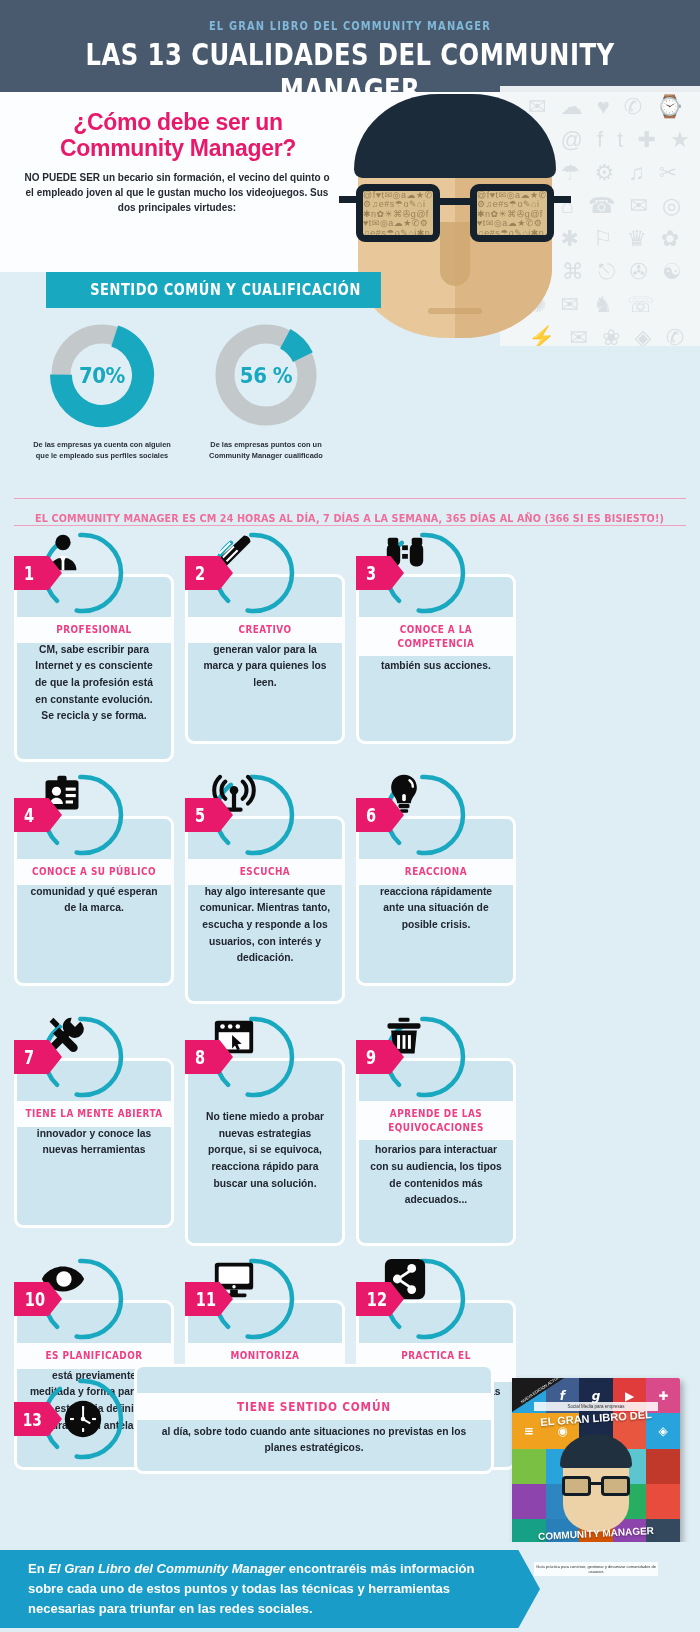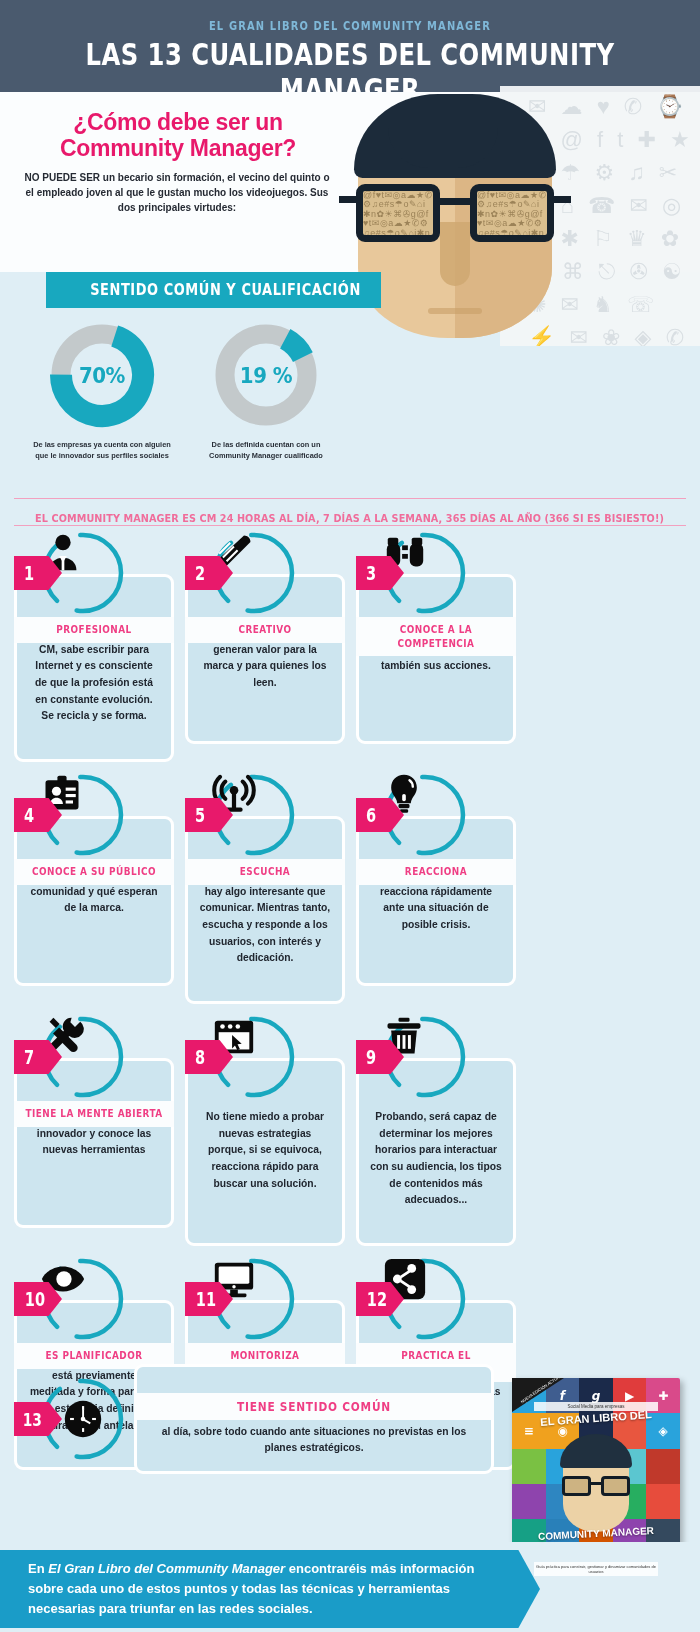--- a/index.html
+++ b/index.html
@@ -343,32 +343,32 @@
   <div class="stats">
 
     <div class="stat s1">
       <div class="donut">
         <svg width="112" height="112" viewBox="0 0 112 112">
           <circle cx="56" cy="56" r="41" fill="none" stroke="#c3c9cb" stroke-width="19"></circle>
           <circle cx="56" cy="56" r="41" fill="none" stroke="#18a8bf" stroke-width="22" stroke-dasharray="180.3 77.3" transform="rotate(-72 56 56)"></circle>
         </svg>
         <div class="donut-label">70%</div>
       </div>
-      <div class="stat-cap">De las empresas ya cuenta con alguien que le innovador sus perfiles sociales</div>
+      <div class="stat-cap">De las empresas ya cuenta con alguien que le empleado sus perfiles sociales</div>
     </div>
 
     <div class="stat s2">
       <div class="donut">
         <svg width="112" height="112" viewBox="0 0 112 112">
           <circle cx="56" cy="56" r="41" fill="none" stroke="#c3c9cb" stroke-width="19"></circle>
           <circle cx="56" cy="56" r="41" fill="none" stroke="#18a8bf" stroke-width="22" stroke-dasharray="25.8 231.8" transform="rotate(-62 56 56)"></circle>
         </svg>
-        <div class="donut-label">19 %</div>
-      </div>
-      <div class="stat-cap">De las definida cuentan con un Community Manager cualificado</div>
+        <div class="donut-label">56 %</div>
+      </div>
+      <div class="stat-cap">De las empresas puntos con un Community Manager cualificado</div>
     </div>
   </div>
 
 
   <div class="pink-strip">
     <span>EL COMMUNITY MANAGER ES CM 24 HORAS AL DÍA, 7 DÍAS A LA SEMANA, 365 DÍAS AL AÑO (366 SI ES BISIESTO!)</span>
   </div>
 
   <div class="grid" id="grid">
       <div class="card tall2">
@@ -580,20 +580,23 @@
               <rect x="16.5" y="23" width="3.2" height="15" fill="#fff"></rect>
               <rect x="22.4" y="23" width="3.2" height="15" fill="#fff"></rect>
               <rect x="28.3" y="23" width="3.2" height="15" fill="#fff"></rect>
             </svg>
           </div>
         </div>
         <div class="card-num">
           <span>9</span>
         </div>
         <div class="card-box">
+          <div class="card-title-band">
+            <div class="card-title">APRENDE DE LAS EQUIVOCACIONES</div>
+          </div>
           <div class="card-text">Probando, será capaz de determinar los mejores horarios para interactuar con su audiencia, los tipos de contenidos más adecuados...</div>
         </div>
       </div>
       <div class="card">
         <div class="card-ring">
           <svg width="86" height="86" viewBox="0 0 86 86">
             <circle cx="43" cy="43" r="38" fill="none" stroke="#18a8bf" stroke-width="4.5" stroke-dasharray="66 22" stroke-linecap="round"></circle>
           </svg>
           <div class="card-icon">
             <svg width="46" height="46" viewBox="0 0 48 48" fill="#0b0b0b">

